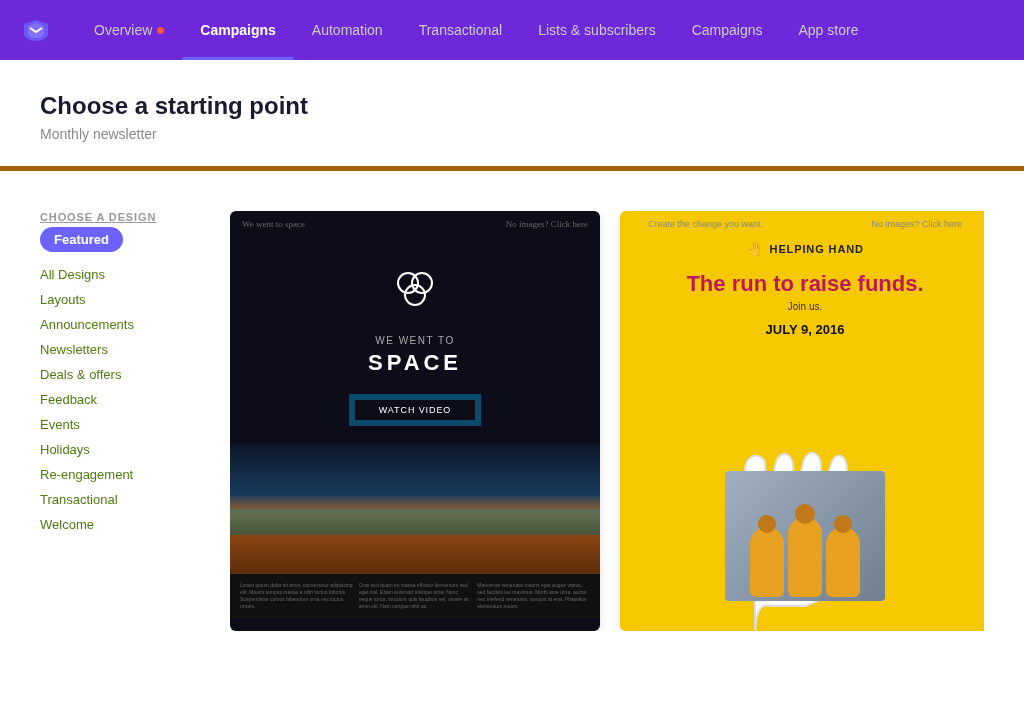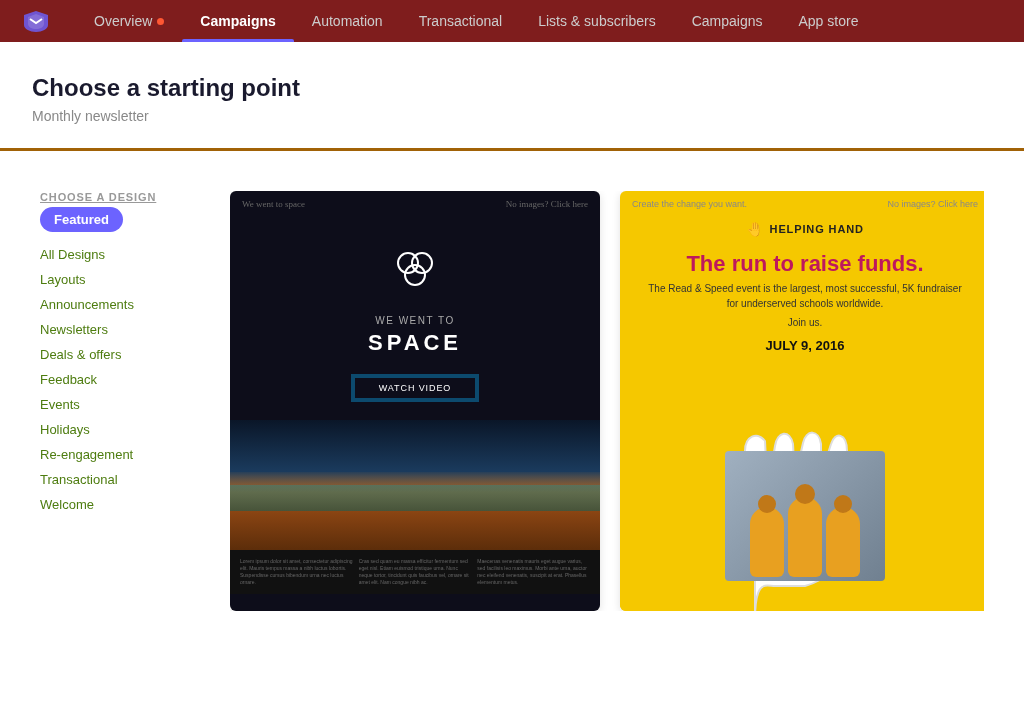--- a/index.html
+++ b/index.html
@@ -1,23 +1,23 @@
 <!DOCTYPE html>
 <html><head>
   <meta charset="utf-8">
   <style>
     * { margin: 0; padding: 0; box-sizing: border-box; }
     body { font-family: -apple-system, BlinkMacSystemFont, 'Segoe UI', Arial, sans-serif; background: #fff; color: #333; }
 
     
     .navbar {
-      background: #7f1d1d;
-      display: flex;
-      align-items: center;
-      height: 42px;
+      background: #6d28d9;
+      display: flex;
+      align-items: center;
+      height: 60px;
       padding: 0 20px;
       gap: 0;
     }
     .navbar-logo {
       margin-right: 24px;
       display: flex;
       align-items: center;
     }
     .nav-items {
       display: flex;
@@ -54,22 +54,22 @@
     .nav-dot {
       width: 7px;
       height: 7px;
       background: #ff5733;
       border-radius: 50%;
       margin-left: 5px;
     }
 
     
     .page-header {
-      padding: 32px 40px 24px 32px;
-      border-bottom: 3px solid #a16207;
+      padding: 32px 40px 24px 40px;
+      border-bottom: 5px solid #a16207;
     }
     .page-header h1 {
       font-size: 24px;
       font-weight: 700;
       color: #1a1a2e;
       margin-bottom: 6px;
     }
     .page-header p {
       font-size: 14px;
       color: #888;
@@ -168,21 +168,21 @@
       margin-bottom: 4px;
     }
     .space-title-lg {
       font-size: 22px;
       font-weight: 700;
       color: #fff;
       letter-spacing: 0.18em;
       margin-bottom: 18px;
     }
     .watch-video-btn {
-      border: 4px solid #0c4a6e;
+      border: 6px solid #0c4a6e;
       color: #fff;
       font-size: 9px;
       padding: 5px 24px;
       letter-spacing: 0.1em;
       cursor: pointer;
       background: transparent;
     }
     .space-image-area {
       width: 100%;
       height: 130px;
@@ -210,21 +210,21 @@
       background: #f5c800;
       display: flex;
       flex-direction: column;
       align-items: center;
       padding: 0;
     }
     .hand-topbar {
       width: 100%;
       display: flex;
       justify-content: space-between;
-      padding: 8px 12px;
+      padding: 8px 28px;
       font-size: 9px;
       color: #888;
     }
     .hand-logo-area {
       display: flex;
       align-items: center;
       gap: 6px;
       margin-bottom: 14px;
       margin-top: 4px;
     }
@@ -366,21 +366,20 @@
     <div class="template-card template-hand">
       <div class="hand-topbar">
         <span>Create the change you want.</span>
         <span>No images? Click here</span>
       </div>
       <div class="hand-logo-area">
         <span style="font-size:14px;">🤚</span>
         <span class="hand-logo-text">HELPING HAND</span>
       </div>
       <div class="hand-title">The run to raise funds.</div>
-      <div class="hand-subtitle">The Read &amp; Speed event is the largest, most successful, 5K fundraiser for underserved schools worldwide.</div>
       <div class="hand-join">Join us.</div>
       <div class="hand-date">JULY 9, 2016</div>
       <div class="hand-image">
 
         <svg width="220" height="220" viewBox="0 0 220 220" style="position:absolute;bottom:-10px;">
 
           <path d="M60 220 L60 120 C60 90 50 70 50 50 C50 35 62 30 70 40 L72 80 C72 80 78 60 80 45 C82 30 95 28 98 43 L100 80 C100 80 105 55 108 42 C111 28 124 28 126 43 L126 78 C126 78 132 55 136 43 C140 30 152 32 152 50 L152 100 L162 85 C168 75 180 80 175 95 L155 140 C145 165 130 180 110 185 L80 185 C70 185 60 178 60 220Z" fill="white" stroke="#ddd" stroke-width="2"></path>
         </svg>
 
         <div style="position:absolute;bottom:30px;left:50%;transform:translateX(-50%);width:160px;height:130px;background:linear-gradient(135deg,#a0b0c0,#708090);border-radius:4px;overflow:hidden;display:flex;align-items:flex-end;justify-content:center;gap:4px;padding-bottom:4px;">

